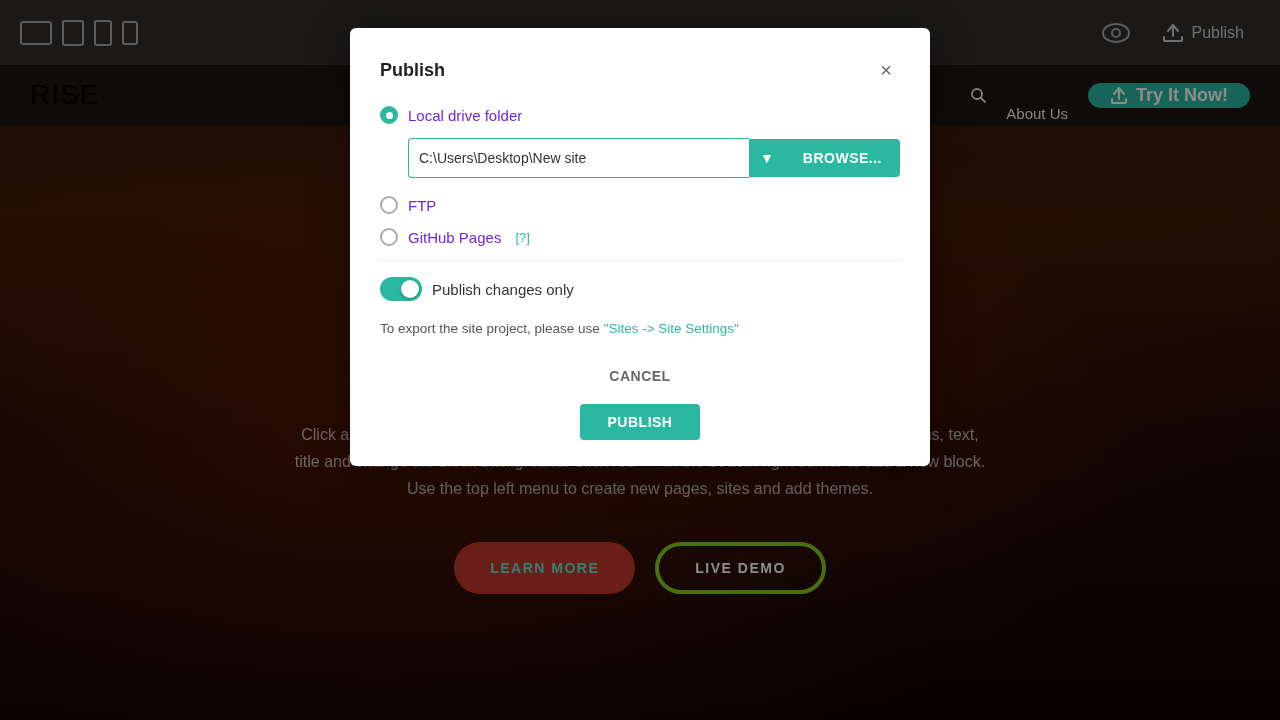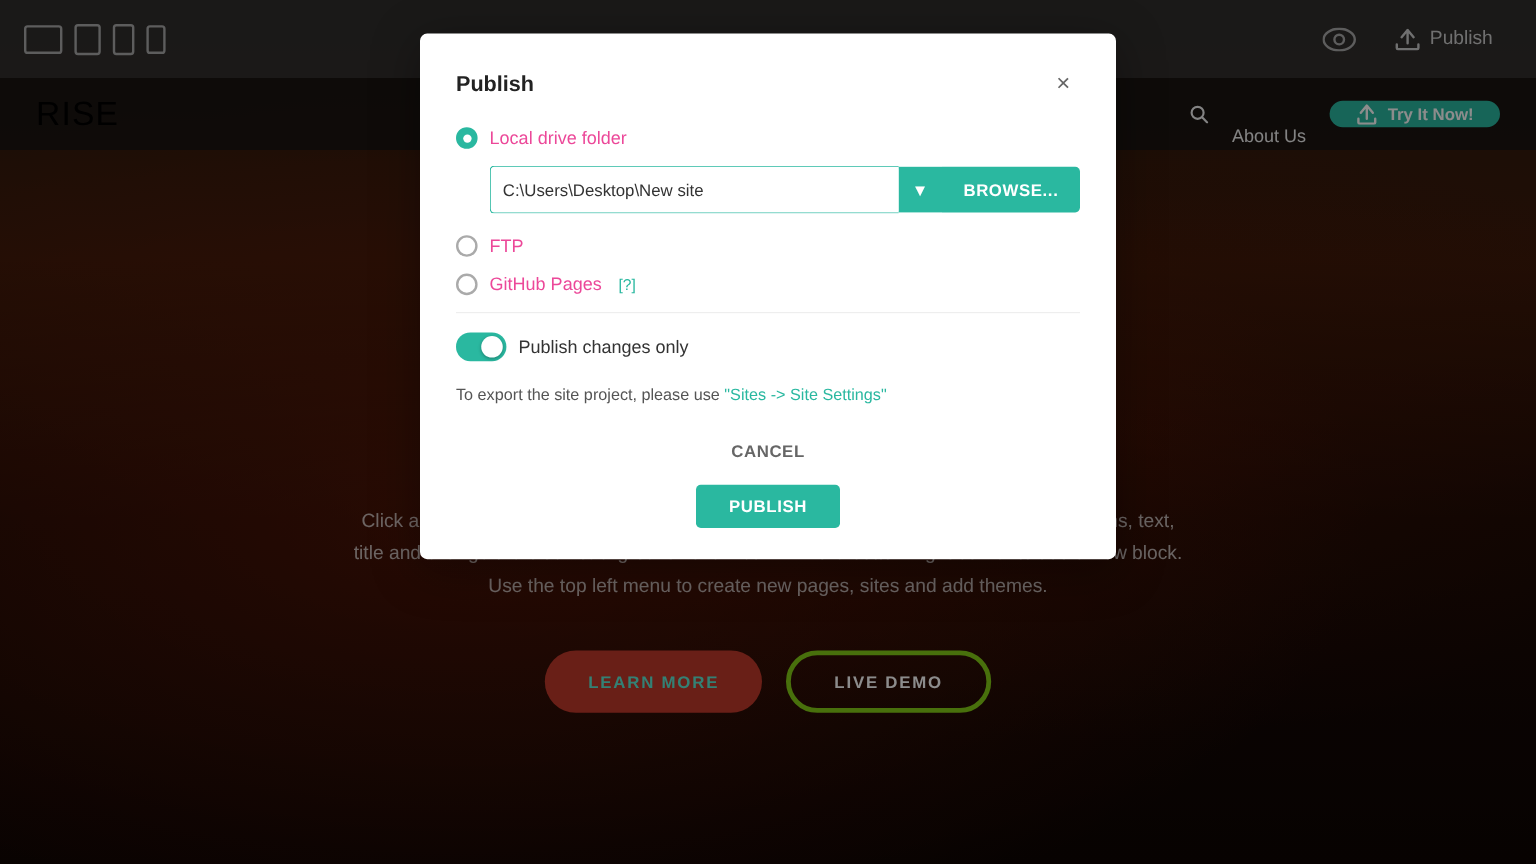--- a/index.html
+++ b/index.html
@@ -136,21 +136,21 @@
       font-size: 15px;
       margin-top: 36px;
     }
 
     .try-it-now-btn {
       background: #2ab8a0;
       color: #fff;
       border: none;
       border-radius: 25px;
       padding: 2px 22px;
-      font-size: 14px;
+      font-size: 18px;
       font-weight: 600;
       cursor: pointer;
       display: flex;
       align-items: center;
       gap: 8px;
     }
 
     
     .hero-content {
       position: absolute;
@@ -293,21 +293,21 @@
       background: #fff;
     }
 
     .radio-circle.unselected {
       border-color: #aaa;
       background: transparent;
     }
 
     .radio-label {
       font-size: 15px;
-      color: #ec4899;
+      color: #6d28d9;
     }
 
     
     .path-row {
       display: flex;
       align-items: center;
       gap: 0;
       margin-bottom: 18px;
       margin-left: 28px;
     }

